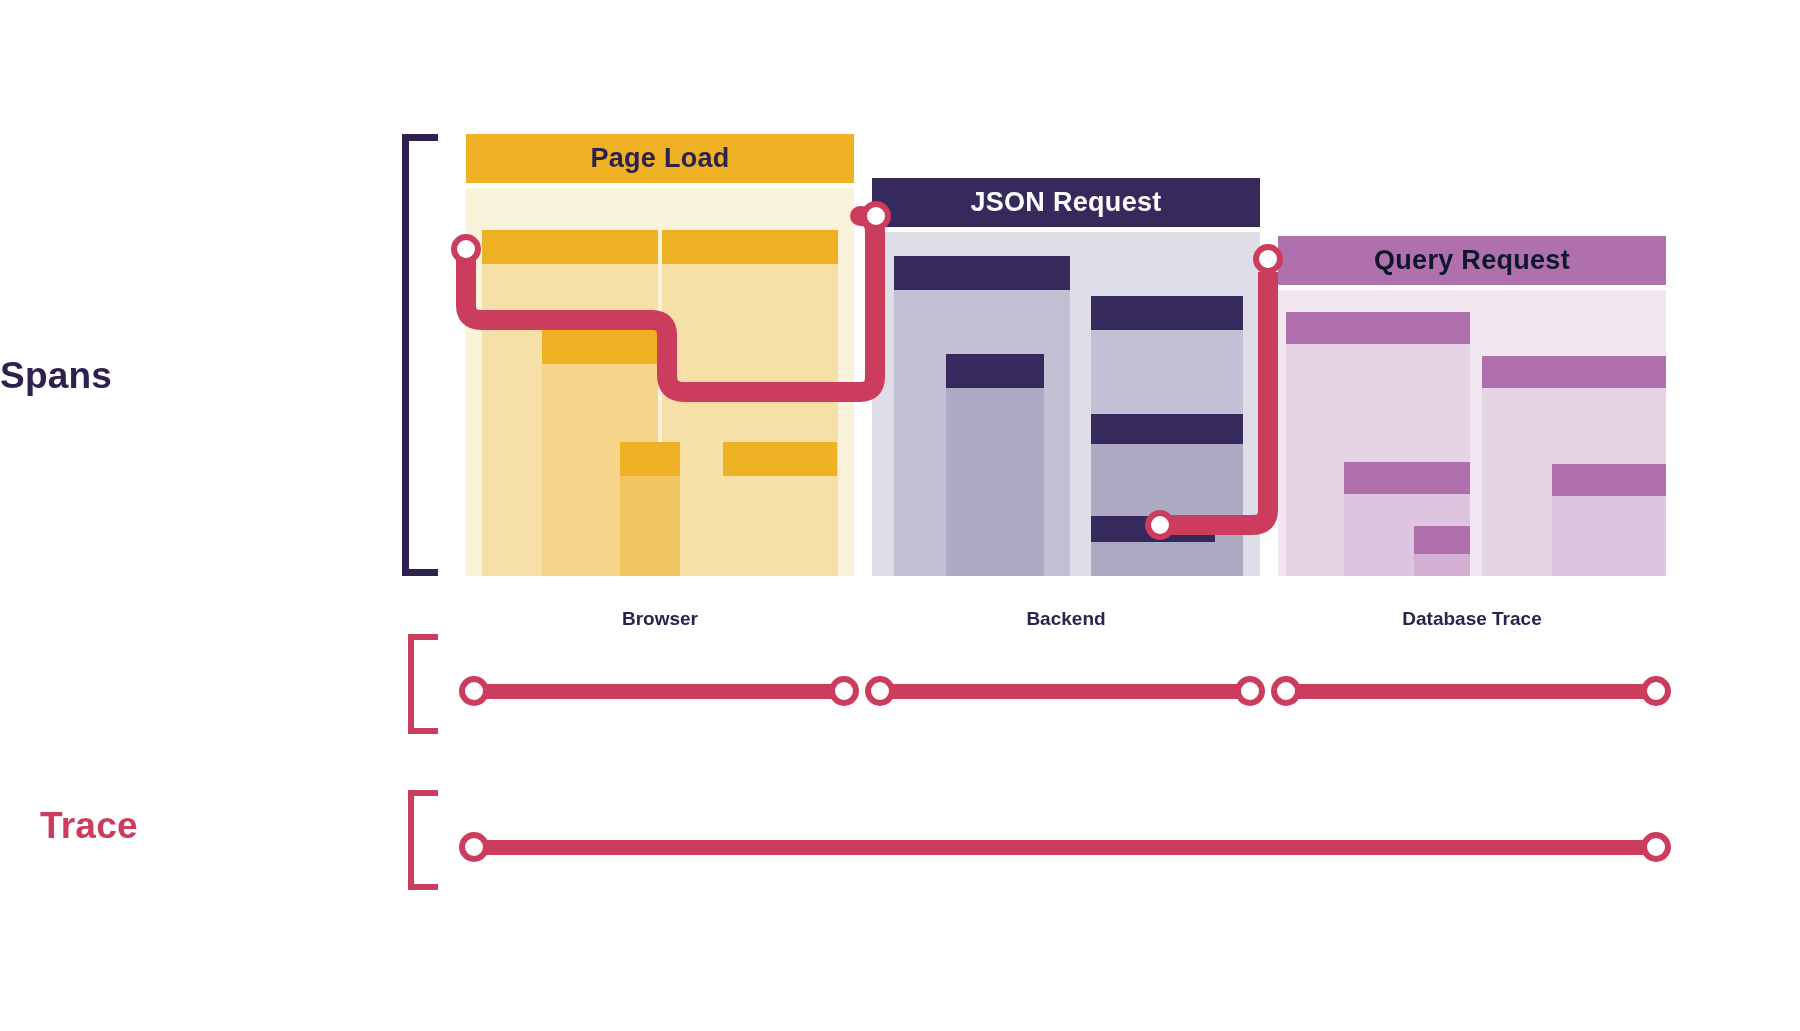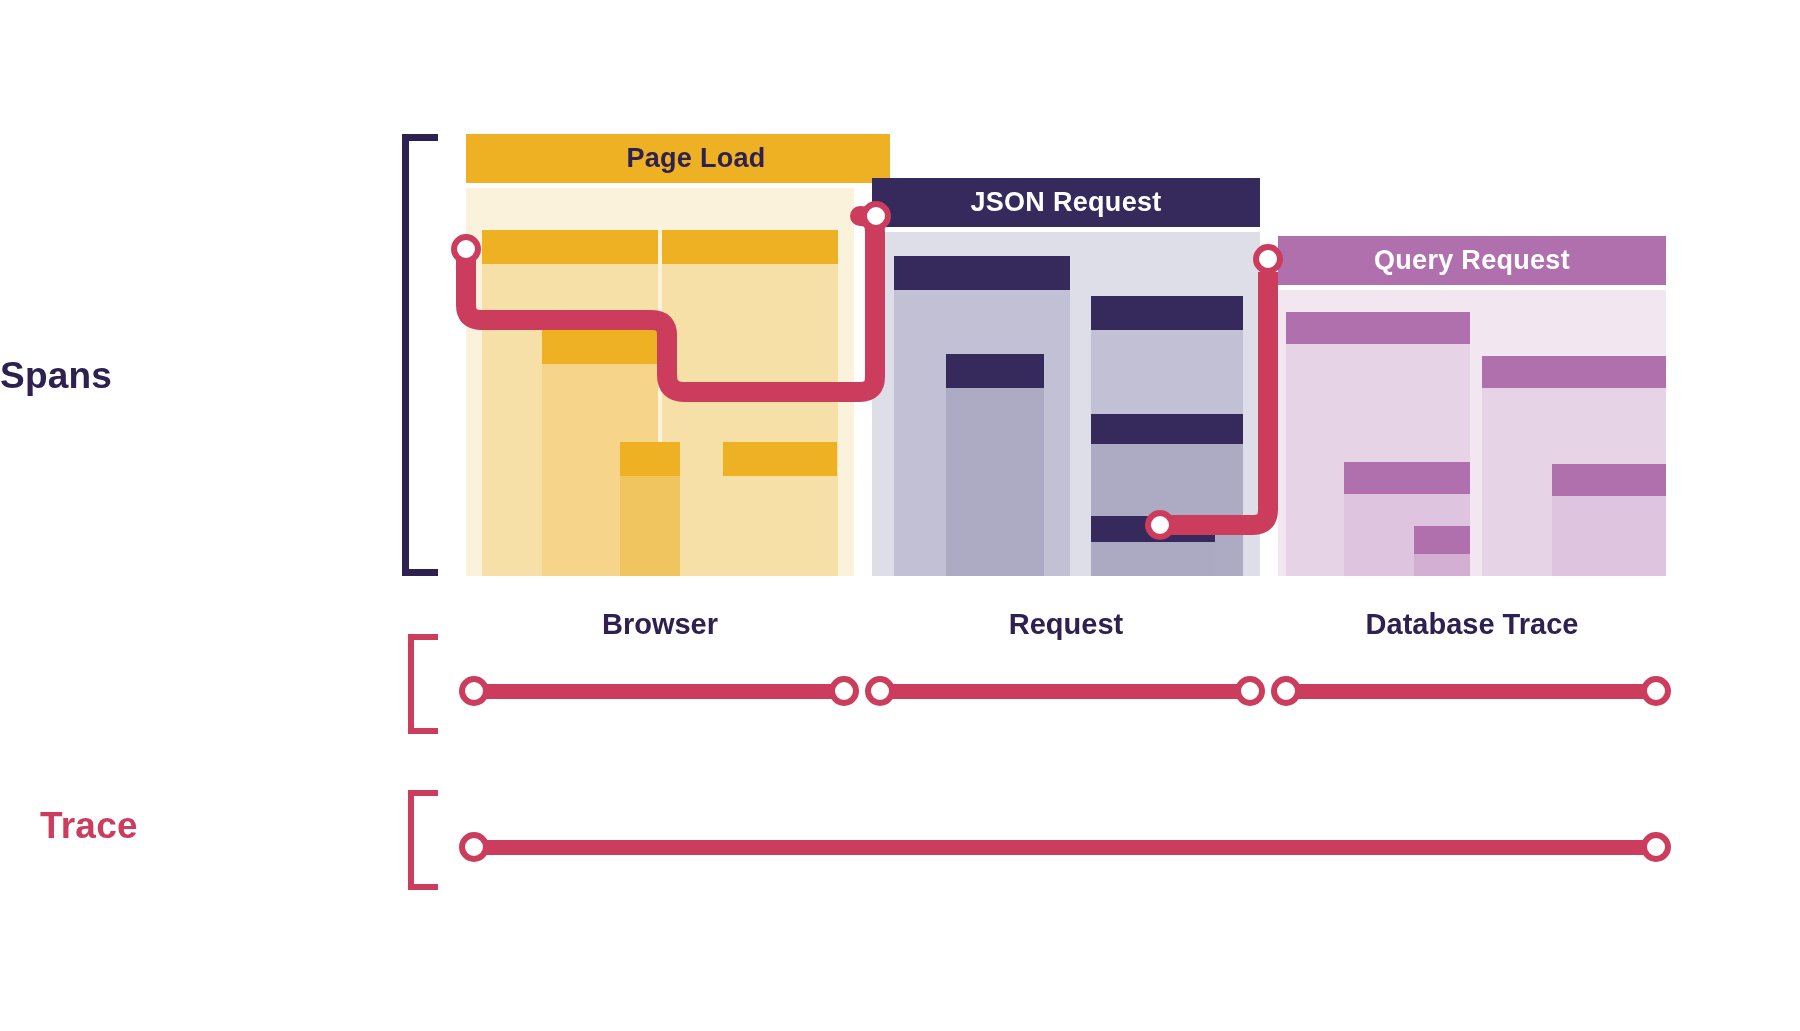--- a/index.html
+++ b/index.html
@@ -66,21 +66,21 @@
     overflow:hidden;
   }
   .svc-body{position:absolute;left:0;}
   .span-bar{position:absolute;}
   .span-bar .cap{position:absolute;left:0;top:0;width:100%;}
   .span-bar .fill{position:absolute;left:0;width:100%;}
 
   
   .svc-name{
     position:absolute;
-    font-size:29px;font-weight:bold;
+    font-size:19px;font-weight:bold;
     color:#2E2150;
     text-align:center;
     white-space:nowrap;
   }
 
   
   .tl-bar{position:absolute;height:15px;background:#CC3D5D;border-radius:2px;}
   .tl-node{
     position:absolute;width:30px;height:30px;
     box-sizing:border-box;border-radius:50%;
@@ -96,21 +96,21 @@
 
   <div class="row-label" id="lbl-spans">Spans</div>
   <div class="row-label" id="lbl-trace">Trace</div>
 
   <div class="bracket" id="bracket-spans"></div>
   <div class="bracket" id="bracket-transactions"></div>
   <div class="bracket" id="bracket-trace"></div>
 
   <div id="services-host">
       <div class="service-col" style="left: 466px; top: 134px; width: 388px; height: 442px;">
-        <div class="svc-header" style="width: 388px; background: rgb(237, 177, 35); color: rgb(46, 33, 80); padding-left: 36px;">Page Load</div>
+        <div class="svc-header" style="width: 388px; background: rgb(237, 177, 35); color: rgb(46, 33, 80);">Page Load</div>
         <div class="svc-body" style="top: 54px; width: 388px; height: 388px; background: rgb(251, 242, 220);">
           <div class="span-bar" style="left: 16px; top: 42px; width: 176px; height: 346px;">
             <div class="fill" style="top: 0px; height: 346px; background: rgb(247, 223, 168);"></div>
             <div class="cap" style="height: 34px; background: rgb(237, 177, 35);"></div>
           </div>
           <div class="span-bar" style="left: 196px; top: 42px; width: 176px; height: 346px;">
             <div class="fill" style="top: 0px; height: 346px; background: rgb(247, 223, 168);"></div>
             <div class="cap" style="height: 34px; background: rgb(237, 177, 35);"></div>
           </div>
           <div class="span-bar" style="left: 76px; top: 142px; width: 116px; height: 246px;">
@@ -149,21 +149,21 @@
             <div class="fill" style="top: 0px; height: 162px; background: rgb(173, 171, 196);"></div>
             <div class="cap" style="height: 30px; background: rgb(54, 41, 92);"></div>
           </div>
           <div class="span-bar" style="left: 219px; top: 284px; width: 124px; height: 60px;">
             <div class="fill" style="top: 0px; height: 60px; background: rgb(172, 170, 195);"></div>
             <div class="cap" style="height: 26px; background: rgb(54, 41, 92);"></div>
           </div>
         </div>
       </div>
       <div class="service-col" style="left: 1278px; top: 236px; width: 388px; height: 340px;">
-        <div class="svc-header" style="width: 388px; background: rgb(176, 112, 174); color: #ffffff;">Query Request</div>
+        <div class="svc-header" style="width: 388px; background: rgb(176, 112, 174); color: #0f172a;">Query Request</div>
         <div class="svc-body" style="top: 54px; width: 388px; height: 286px; background: rgb(242, 230, 241);">
           <div class="span-bar" style="left: 8px; top: 22px; width: 184px; height: 264px;">
             <div class="fill" style="top: 0px; height: 264px; background: rgb(230, 211, 230);"></div>
             <div class="cap" style="height: 32px; background: rgb(176, 112, 174);"></div>
           </div>
           <div class="span-bar" style="left: 204px; top: 66px; width: 184px; height: 220px;">
             <div class="fill" style="top: 0px; height: 220px; background: rgb(230, 211, 230);"></div>
             <div class="cap" style="height: 32px; background: rgb(176, 112, 174);"></div>
           </div>
           <div class="span-bar" style="left: 66px; top: 172px; width: 126px; height: 114px;">
@@ -177,21 +177,21 @@
           <div class="span-bar" style="left: 274px; top: 174px; width: 114px; height: 112px;">
             <div class="fill" style="top: 0px; height: 112px; background: rgb(223, 196, 223);"></div>
             <div class="cap" style="height: 32px; background: rgb(176, 112, 174);"></div>
           </div>
         </div>
       </div>
     </div>
 
   <div id="svcnames-host">
       <div class="svc-name" style="left: 466px; width: 388px; top: 608px;">Browser</div>
-      <div class="svc-name" style="left: 872px; width: 388px; top: 608px;">Request</div>
+      <div class="svc-name" style="left: 872px; width: 388px; top: 608px;">Backend</div>
       <div class="svc-name" style="left: 1278px; width: 388px; top: 608px;">Database Trace</div>
     </div>
 
   <div id="transactions-host">
       <div class="tl-bar" style="left: 466px; top: 684px; width: 370px;"></div>
       <div class="tl-bar" style="left: 872px; top: 684px; width: 370px;"></div>
       <div class="tl-bar" style="left: 1278px; top: 684px; width: 370px;"></div>
       <div class="tl-node" style="left: 459px; top: 676px;"></div>
       <div class="tl-node" style="left: 829px; top: 676px;"></div>
       <div class="tl-node" style="left: 865px; top: 676px;"></div>

